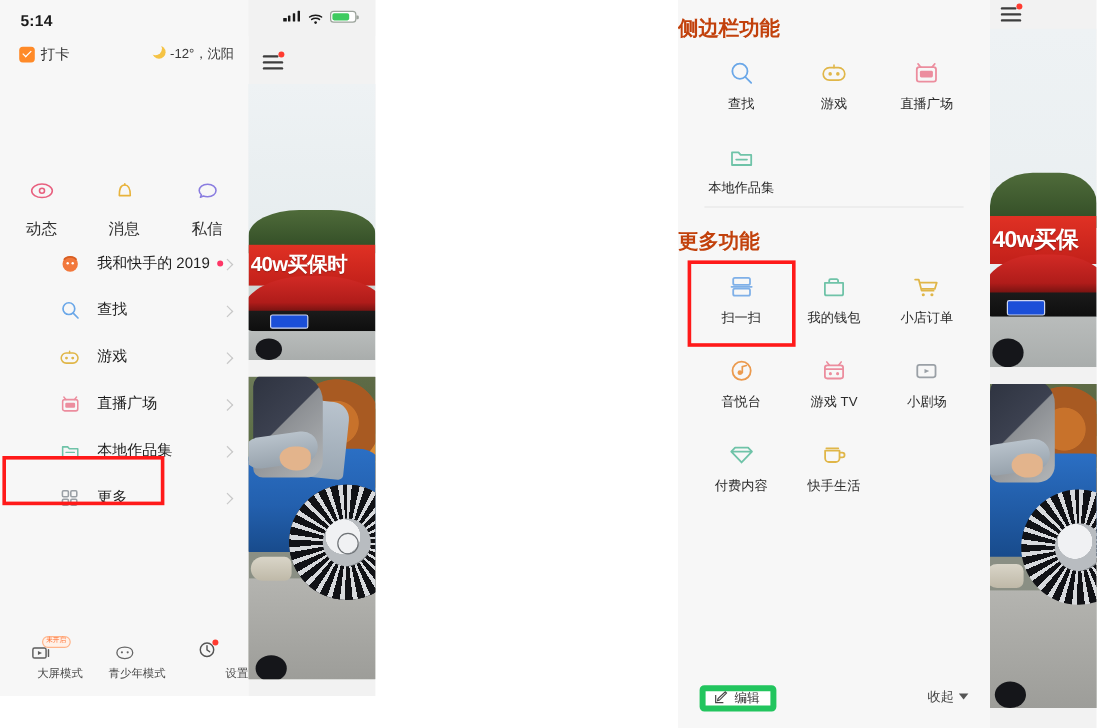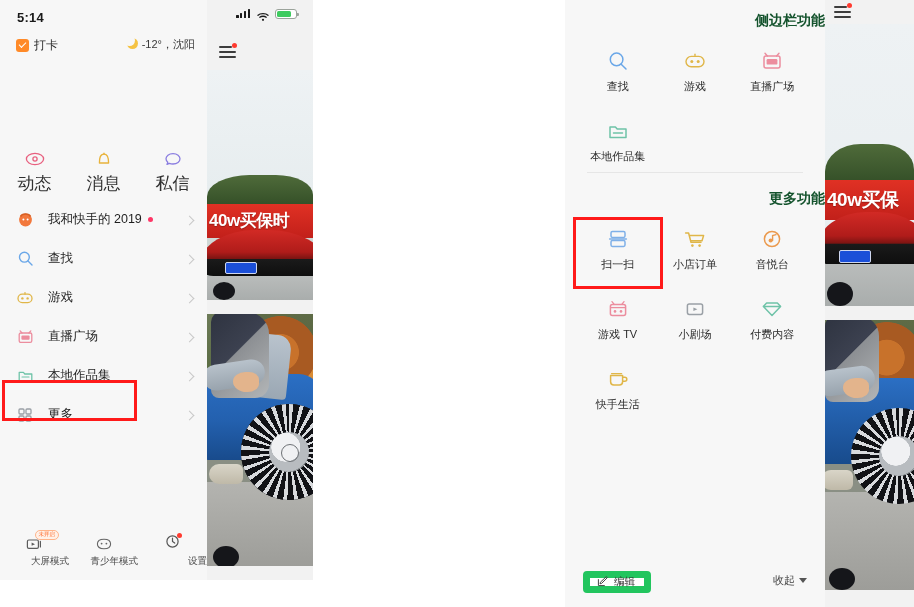--- a/index.html
+++ b/index.html
@@ -199,39 +199,40 @@
     flex: 1;
     text-align: center;
   }
   .tri-icon {
     height: 22px;
     display: flex;
     align-items: center;
     justify-content: center;
   }
   .tri-label {
-    font-size: 17px;
+    font-size: 13px;
     color: #303030;
-    margin-top: 2px;
+    margin-top: 12px;
   }
 
   
   .menu {
     position: absolute;
     left: 0; top: 200px;
     width: 207px;
     background: #f7f7f7;
   }
   .menu-item {
     position: relative;
     height: 39px;
     display: flex;
     align-items: center;
     padding-left: 16px;
     box-sizing: border-box;
+    margin-left: 33px;
   }
   .menu-ico {
     width: 18px; height: 18px;
     margin-right: 14px;
     display: flex;
     align-items: center;
     justify-content: center;
     flex: none;
   }
   .menu-label {
@@ -487,24 +488,24 @@
   .panel {
     position: absolute;
     left: 0; top: 0;
     width: 260px;
     height: 607px;
     background: #f7f7f7;
     overflow: hidden;
   }
 
   .sec-title {
-    text-align: right;
-    font-size: 14px;
+    text-align: left;
+    font-size: 17px;
     font-weight: bold;
-    color: #14532d;
+    color: #c2410c;
   }
 
   .grid {
     display: grid;
     grid-template-columns: repeat(3, 1fr);
     row-gap: 16px;
   }
   .cell {
     text-align: center;
     position: relative;
@@ -538,21 +539,21 @@
     height: 46px;
     background: #f7f7f7;
   }
   .edit-btn {
     position: absolute;
     left: 18px;
     top: 10px;
     height: 22px;
     padding: 0 9px 0 7px;
     background: #ffffff;
-    border: 7px solid #22c55e;
+    border: 5px solid #22c55e;
     border-radius: 4px;
     display: flex;
     align-items: center;
     gap: 5px;
     font-size: 10.5px;
     color: #333;
     box-sizing: border-box;
   }
   .collapse-btn {
     position: absolute;
@@ -971,20 +972,29 @@
           <div class="cell-icon">
             <svg width="22" height="22" viewBox="0 0 22 22">
                 <rect x="4" y="3.6" width="14" height="5.8" rx="1.4" fill="none" stroke="#7fb0e8" stroke-width="1.5"></rect>
                 <rect x="4" y="12.6" width="14" height="5.8" rx="1.4" fill="none" stroke="#7fb0e8" stroke-width="1.5"></rect>
                 <path d="M2.6 11 h16.8" stroke="#7fb0e8" stroke-width="1.5" stroke-linecap="round"></path>
               </svg>
           </div>
           <div class="cell-label">扫一扫</div>
         </div>
 
+        <div class="cell">
+          <div class="cell-icon">
+            <svg width="22" height="20" viewBox="0 0 22 20">
+                <path d="M3.4 6.8 h15.2 v9 a1.4 1.4 0 0 1 -1.4 1.4 h-12.4 a1.4 1.4 0 0 1 -1.4 -1.4 z" fill="none" stroke="#6fc3a8" stroke-width="1.5" stroke-linejoin="round"></path>
+                <path d="M7 6.8 v-2 a1.2 1.2 0 0 1 1.2 -1.2 h5 a1.2 1.2 0 0 1 1.2 1.2 v2" fill="none" stroke="#6fc3a8" stroke-width="1.5"></path>
+              </svg>
+          </div>
+          <div class="cell-label">我的钱包</div>
+        </div>
 
         <div class="cell">
           <div class="cell-icon">
             <svg width="24" height="20" viewBox="0 0 24 20">
                 <path d="M2.6 4 h3 l2.4 9.2 h10" fill="none" stroke="#e0b648" stroke-width="1.5" stroke-linecap="round" stroke-linejoin="round"></path>
                 <path d="M6.6 6.6 h14 l-1.6 5.2 h-11" fill="none" stroke="#e0b648" stroke-width="1.5" stroke-linejoin="round"></path>
                 <circle cx="9.4" cy="16.6" r="1.3" fill="#e0b648"></circle>
                 <circle cx="16.6" cy="16.6" r="1.3" fill="#e0b648"></circle>
               </svg>
           </div>

